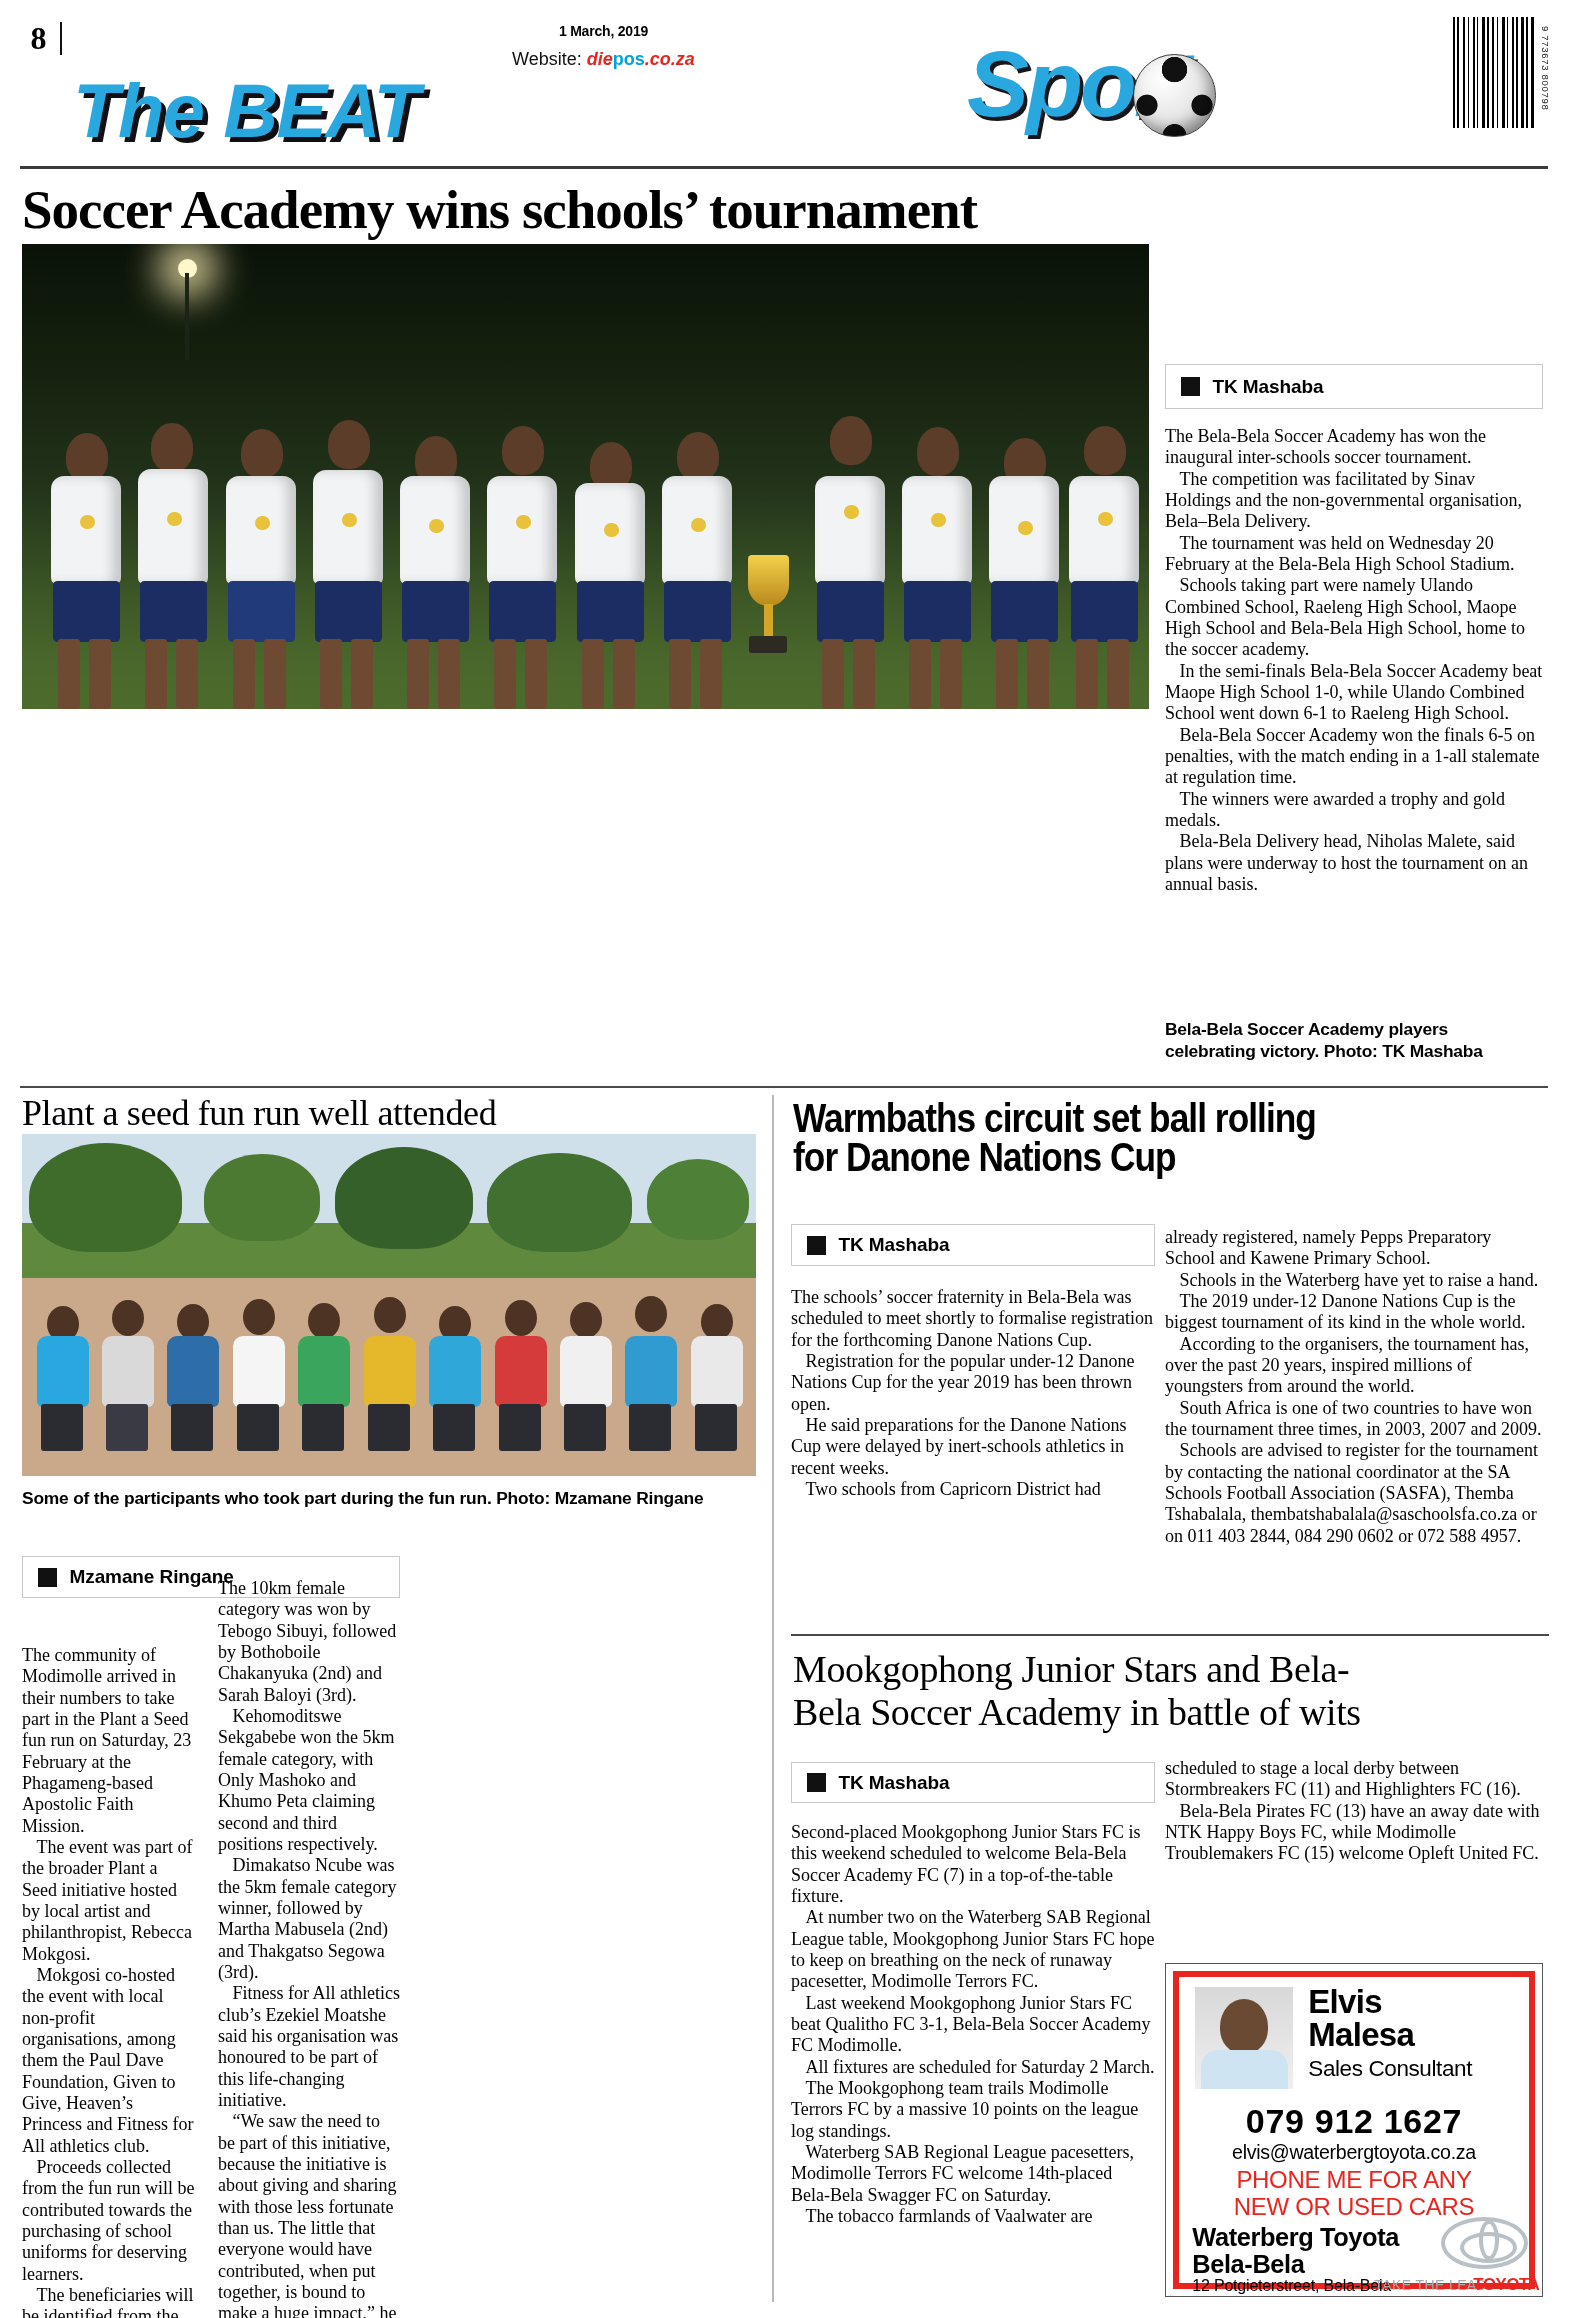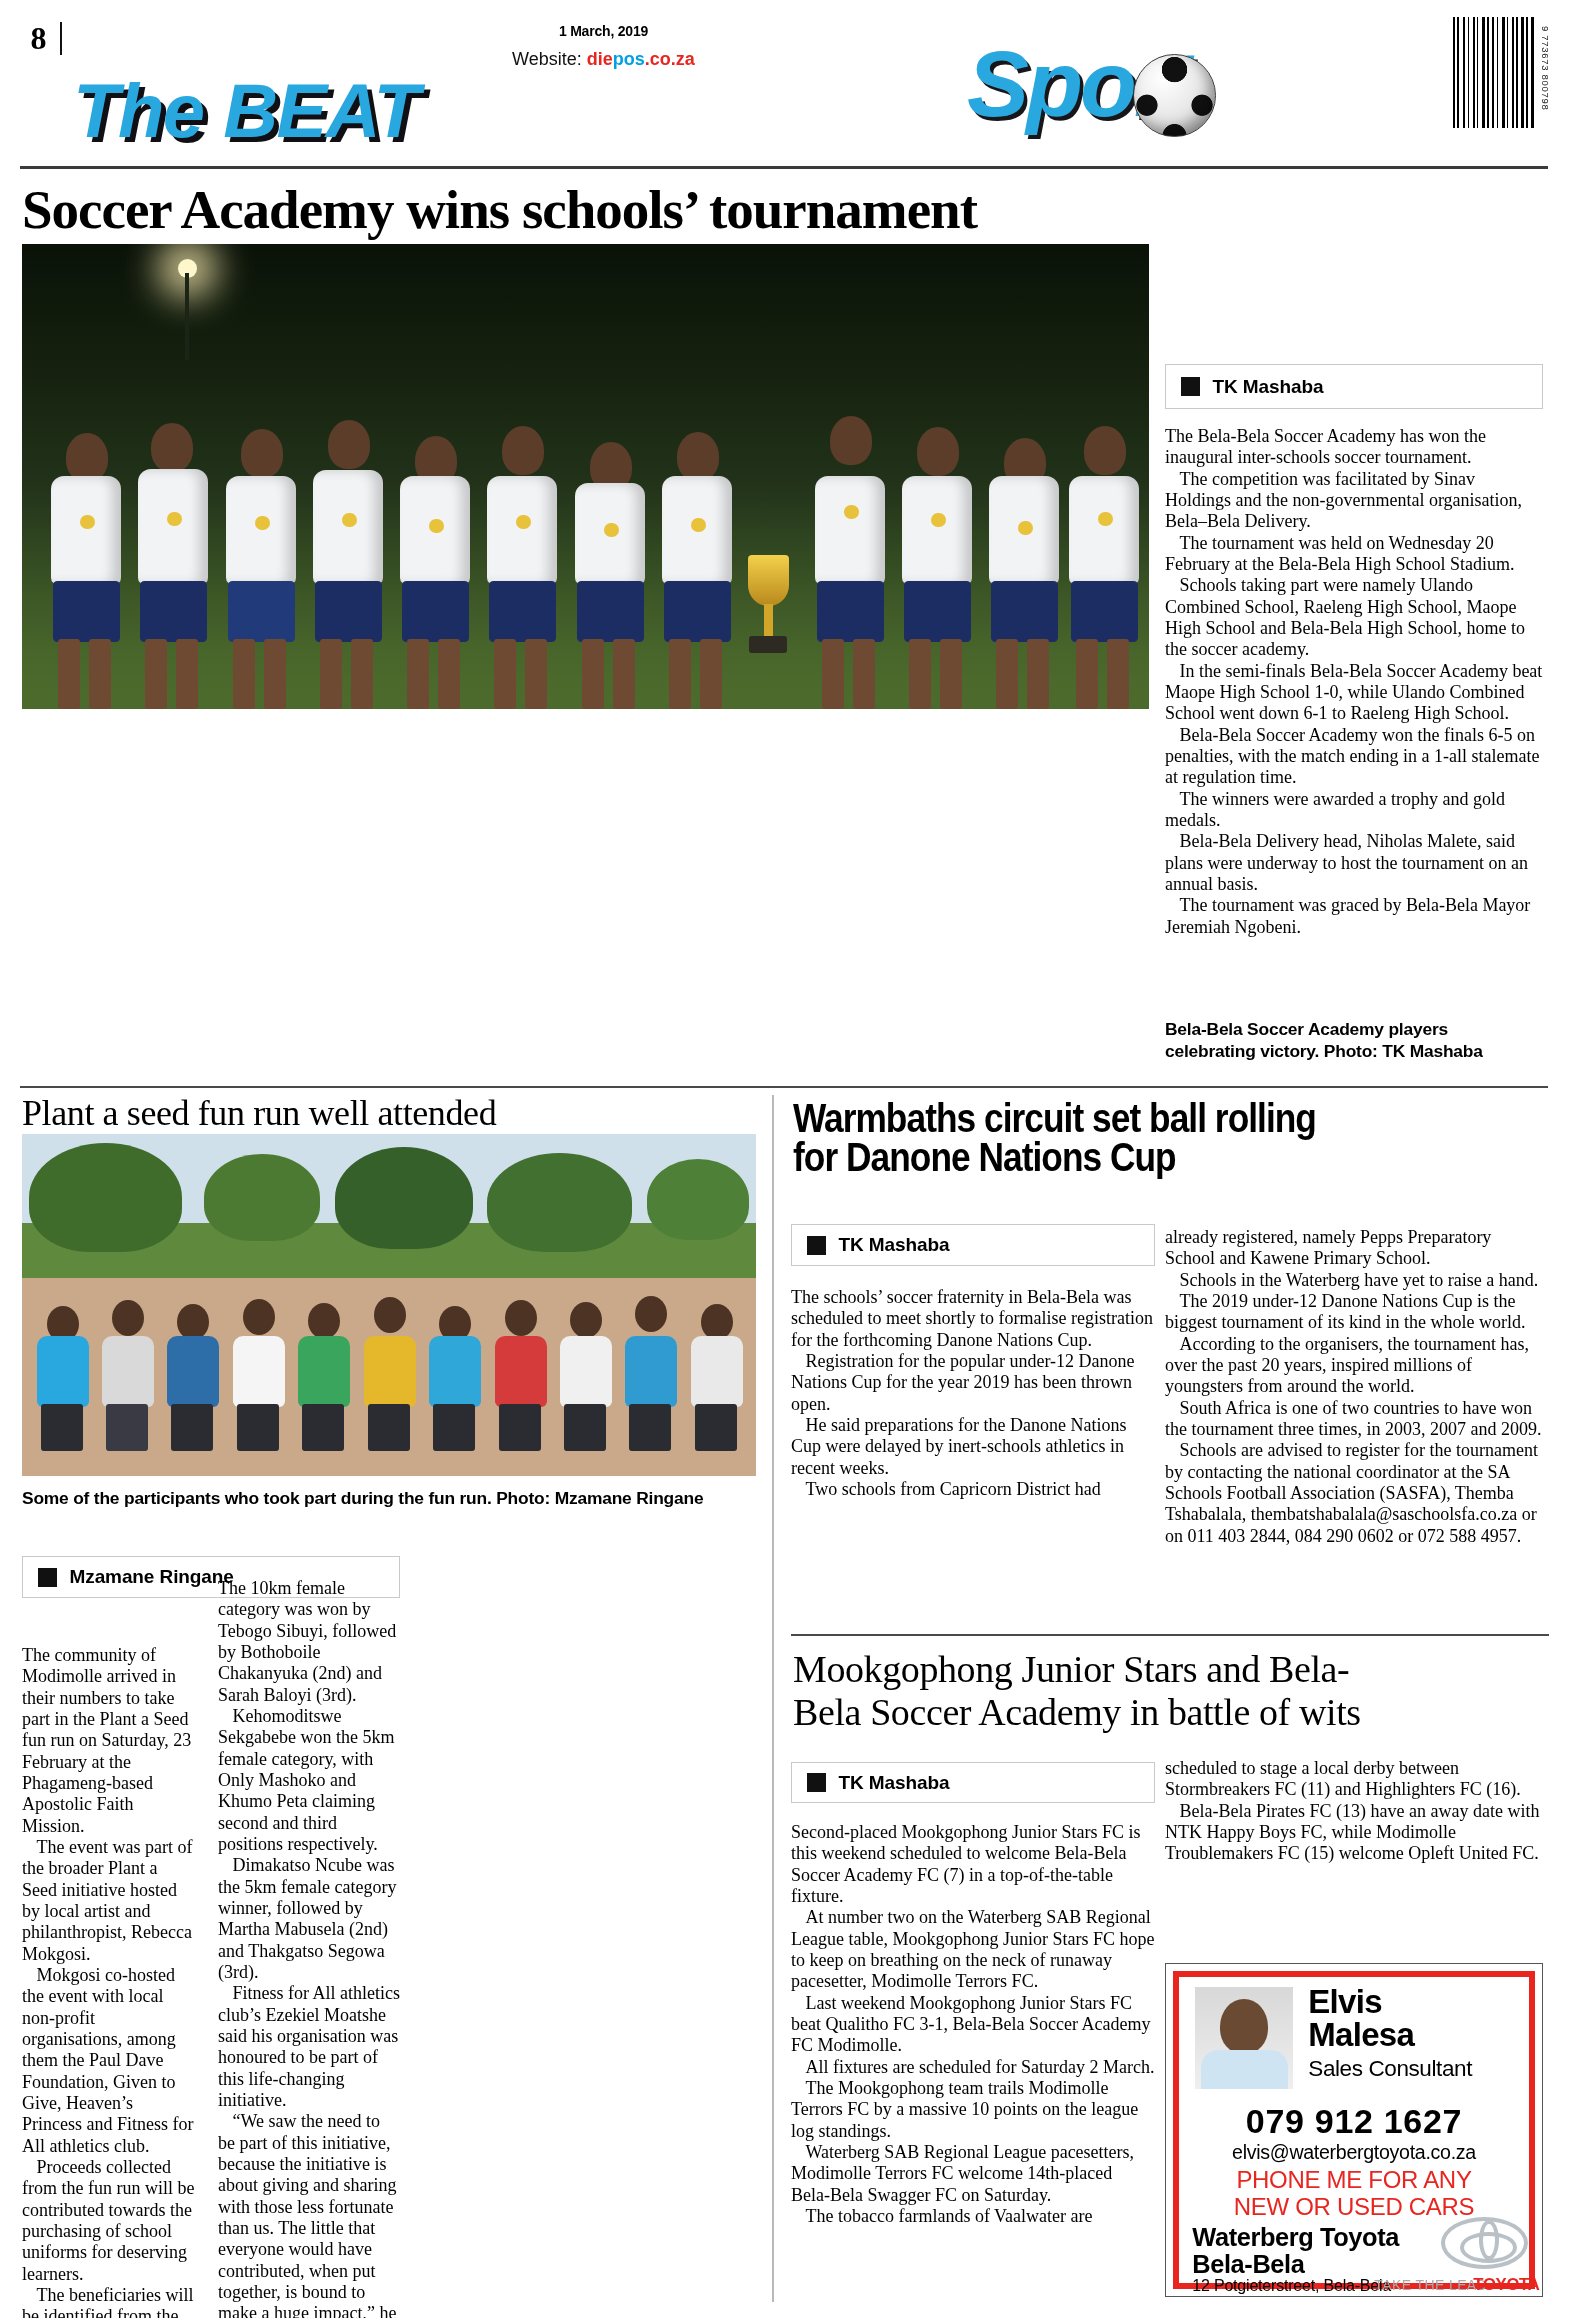--- a/index.html
+++ b/index.html
@@ -10,21 +10,21 @@
   
   .masthead{position:absolute;left:0;top:0;width:1569px;height:169px;}
   .pagenum{position:absolute;left:30.5px;top:20.4px;font-family:"Liberation Serif",serif;font-size:32px;font-weight:700;letter-spacing:0.7px;}
   .pagenum .bar{display:inline-block;width:2.2px;height:33px;background:#111;vertical-align:-5.8px;margin-left:13px;}
 
   .issuedate{position:absolute;left:407px;top:23px;width:393px;text-align:center;
     font-family:"Liberation Sans",sans-serif;font-size:14px;font-weight:700;letter-spacing:-0.2px;}
   .website{position:absolute;left:407px;top:49px;width:393px;text-align:center;
     font-family:"Liberation Sans",sans-serif;font-size:18px;font-weight:700;}
   .website .lbl{font-weight:400;color:#111;}
-  .w-r{color:#e8251f;} .w-b{color:#00a0e3;}
+  .w-r{color:#e8251f;font-style:italic;} .w-b{color:#00a0e3;}
 
   .beat-logo{position:absolute;left:73px;top:67px;width:473px;height:80px;}
   .beat-logo .txt{position:absolute;left:0;top:0;font-family:"Liberation Sans",sans-serif;
      font-size:76px;font-weight:700;font-style:italic;letter-spacing:-1.5px;
      color:#29a8e0;text-shadow:5.1px 5.1px 0 #0f0f14;white-space:nowrap;}
 
   .sport-logo{position:absolute;left:967px;top:30.5px;width:436px;height:109px;}
   .sport-logo .sp{position:absolute;left:0;top:0;font-family:"Liberation Sans",sans-serif;
      font-size:93px;font-weight:700;font-style:italic;letter-spacing:-2.9px;color:#29a8e0;
      text-shadow:3.6px 3.6px 0 #16161b;white-space:nowrap;}
@@ -264,21 +264,20 @@
 
   <div class="col" style="left:1165px;top:426px;width:378px;">
     <p class="first">The Bela-Bela Soccer Academy has won the inaugural inter-schools soccer tournament.</p>
     <p>The competition was facilitated by Sinav Holdings and the non-governmental organisation, Bela–Bela Delivery.</p>
     <p>The tournament was held on Wednesday 20 February at the Bela-Bela High School Stadium.</p>
     <p>Schools taking part were namely Ulando Combined School, Raeleng High School, Maope High School and Bela-Bela High School, home to the soccer academy.</p>
     <p>In the semi-finals Bela-Bela Soccer Academy beat Maope High School 1-0, while Ulando Combined School went down 6-1 to Raeleng High School.</p>
     <p>Bela-Bela Soccer Academy won the finals 6-5 on penalties, with the match ending in a 1-all stalemate at regulation time.</p>
     <p>The winners were awarded a trophy and gold medals.</p>
     <p>Bela-Bela Delivery head, Niholas Malete, said plans were underway to host the tournament on an annual basis.</p>
-    <p>The tournament was graced by Bela-Bela Mayor Jeremiah Ngobeni.</p>
   </div>
 
   <div class="caption" style="left:1165px;top:1019px;width:378px;">Bela-Bela Soccer Academy players celebrating victory. Photo: TK Mashaba</div>
 
   <div class="hrule" style="left:20.4px;top:1086px;width:1528px;"></div>
 
   <div class="hl-serif" style="position:absolute;left:22px;top:1095px;width:742px;font-size:36px;font-weight:400;letter-spacing:-0.4px;">Plant a seed fun run well attended</div>
 
   <div class="photo" id="photo-funrun">
     <div class="bg"></div>

